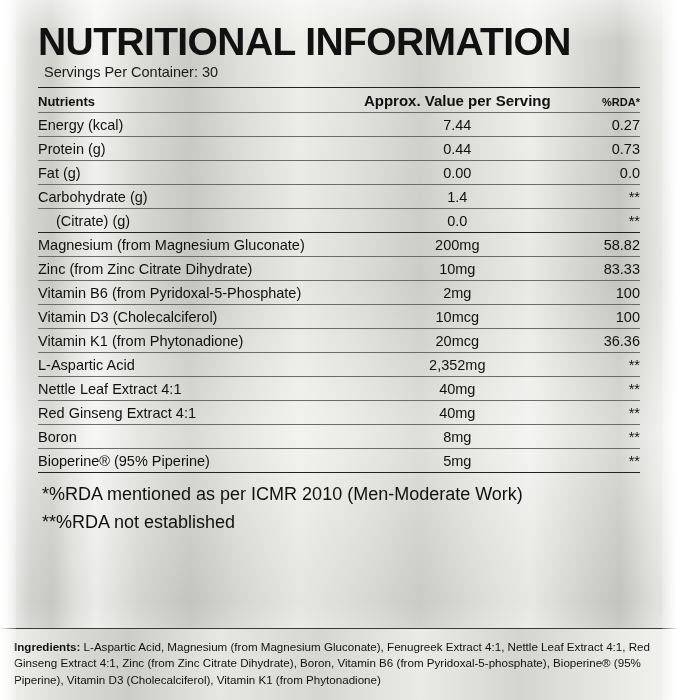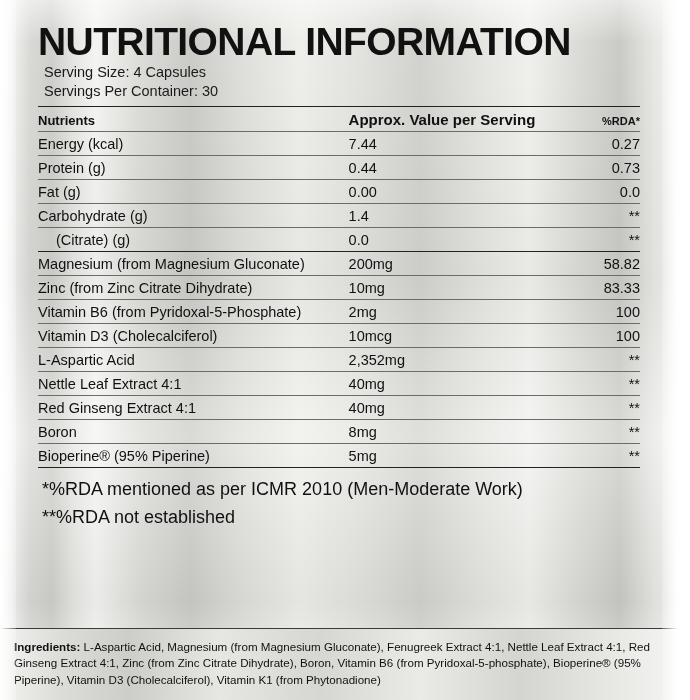--- a/index.html
+++ b/index.html
@@ -96,21 +96,21 @@
   }
   td.c-name {
     text-align: left;
     padding-left: 6px;
     white-space: nowrap;
   }
   td.c-name.indent {
     padding-left: 18px;
   }
   td.c-val {
-    text-align: left;
+    text-align: center;
     padding-right: 36px;
     white-space: nowrap;
   }
   td.c-rda {
     text-align: right;
     white-space: nowrap;
     width: 74px;
   }
   tr.group-top td {
     border-top: 1.6px solid #222;
@@ -171,21 +171,20 @@
 <body>
 
 <div id="label">
   <div class="edge-left"></div>
   <div class="edge-right"></div>
 
   <div id="content">
 
     <div class="title">NUTRITIONAL INFORMATION</div>
 
-    <div class="serving-line">Serving Size: 4 Capsules</div>
     <div class="serving-line">Servings Per Container: 30</div>
 
     <div class="rule"></div>
 
     <table class="nutri">
       <tbody id="table-body">
         <tr class="head-row">
           <td class="c-name" style="font-weight:bold;font-size:13px;">Nutrients</td>
           <td class="c-val" style="font-weight:bold;font-size:15px;">Approx. Value per Serving</td>
           <td class="c-rda" style="font-weight:bold;font-size:11px;">%RDA*</td>
@@ -229,20 +228,25 @@
             <td class="c-name">Vitamin B6 (from Pyridoxal-5-Phosphate)</td>
             <td class="c-val">2mg</td>
             <td class="c-rda">100</td>
           </tr>
           <tr>
             <td class="c-name">Vitamin D3 (Cholecalciferol)</td>
             <td class="c-val">10mcg</td>
             <td class="c-rda">100</td>
           </tr>
           <tr>
+            <td class="c-name">Vitamin K1 (from Phytonadione)</td>
+            <td class="c-val">20mcg</td>
+            <td class="c-rda">36.36</td>
+          </tr>
+          <tr>
             <td class="c-name">L-Aspartic Acid</td>
             <td class="c-val">2,352mg</td>
             <td class="c-rda">**</td>
           </tr>
           <tr>
             <td class="c-name">Nettle Leaf Extract 4:1</td>
             <td class="c-val">40mg</td>
             <td class="c-rda">**</td>
           </tr>
           <tr>

